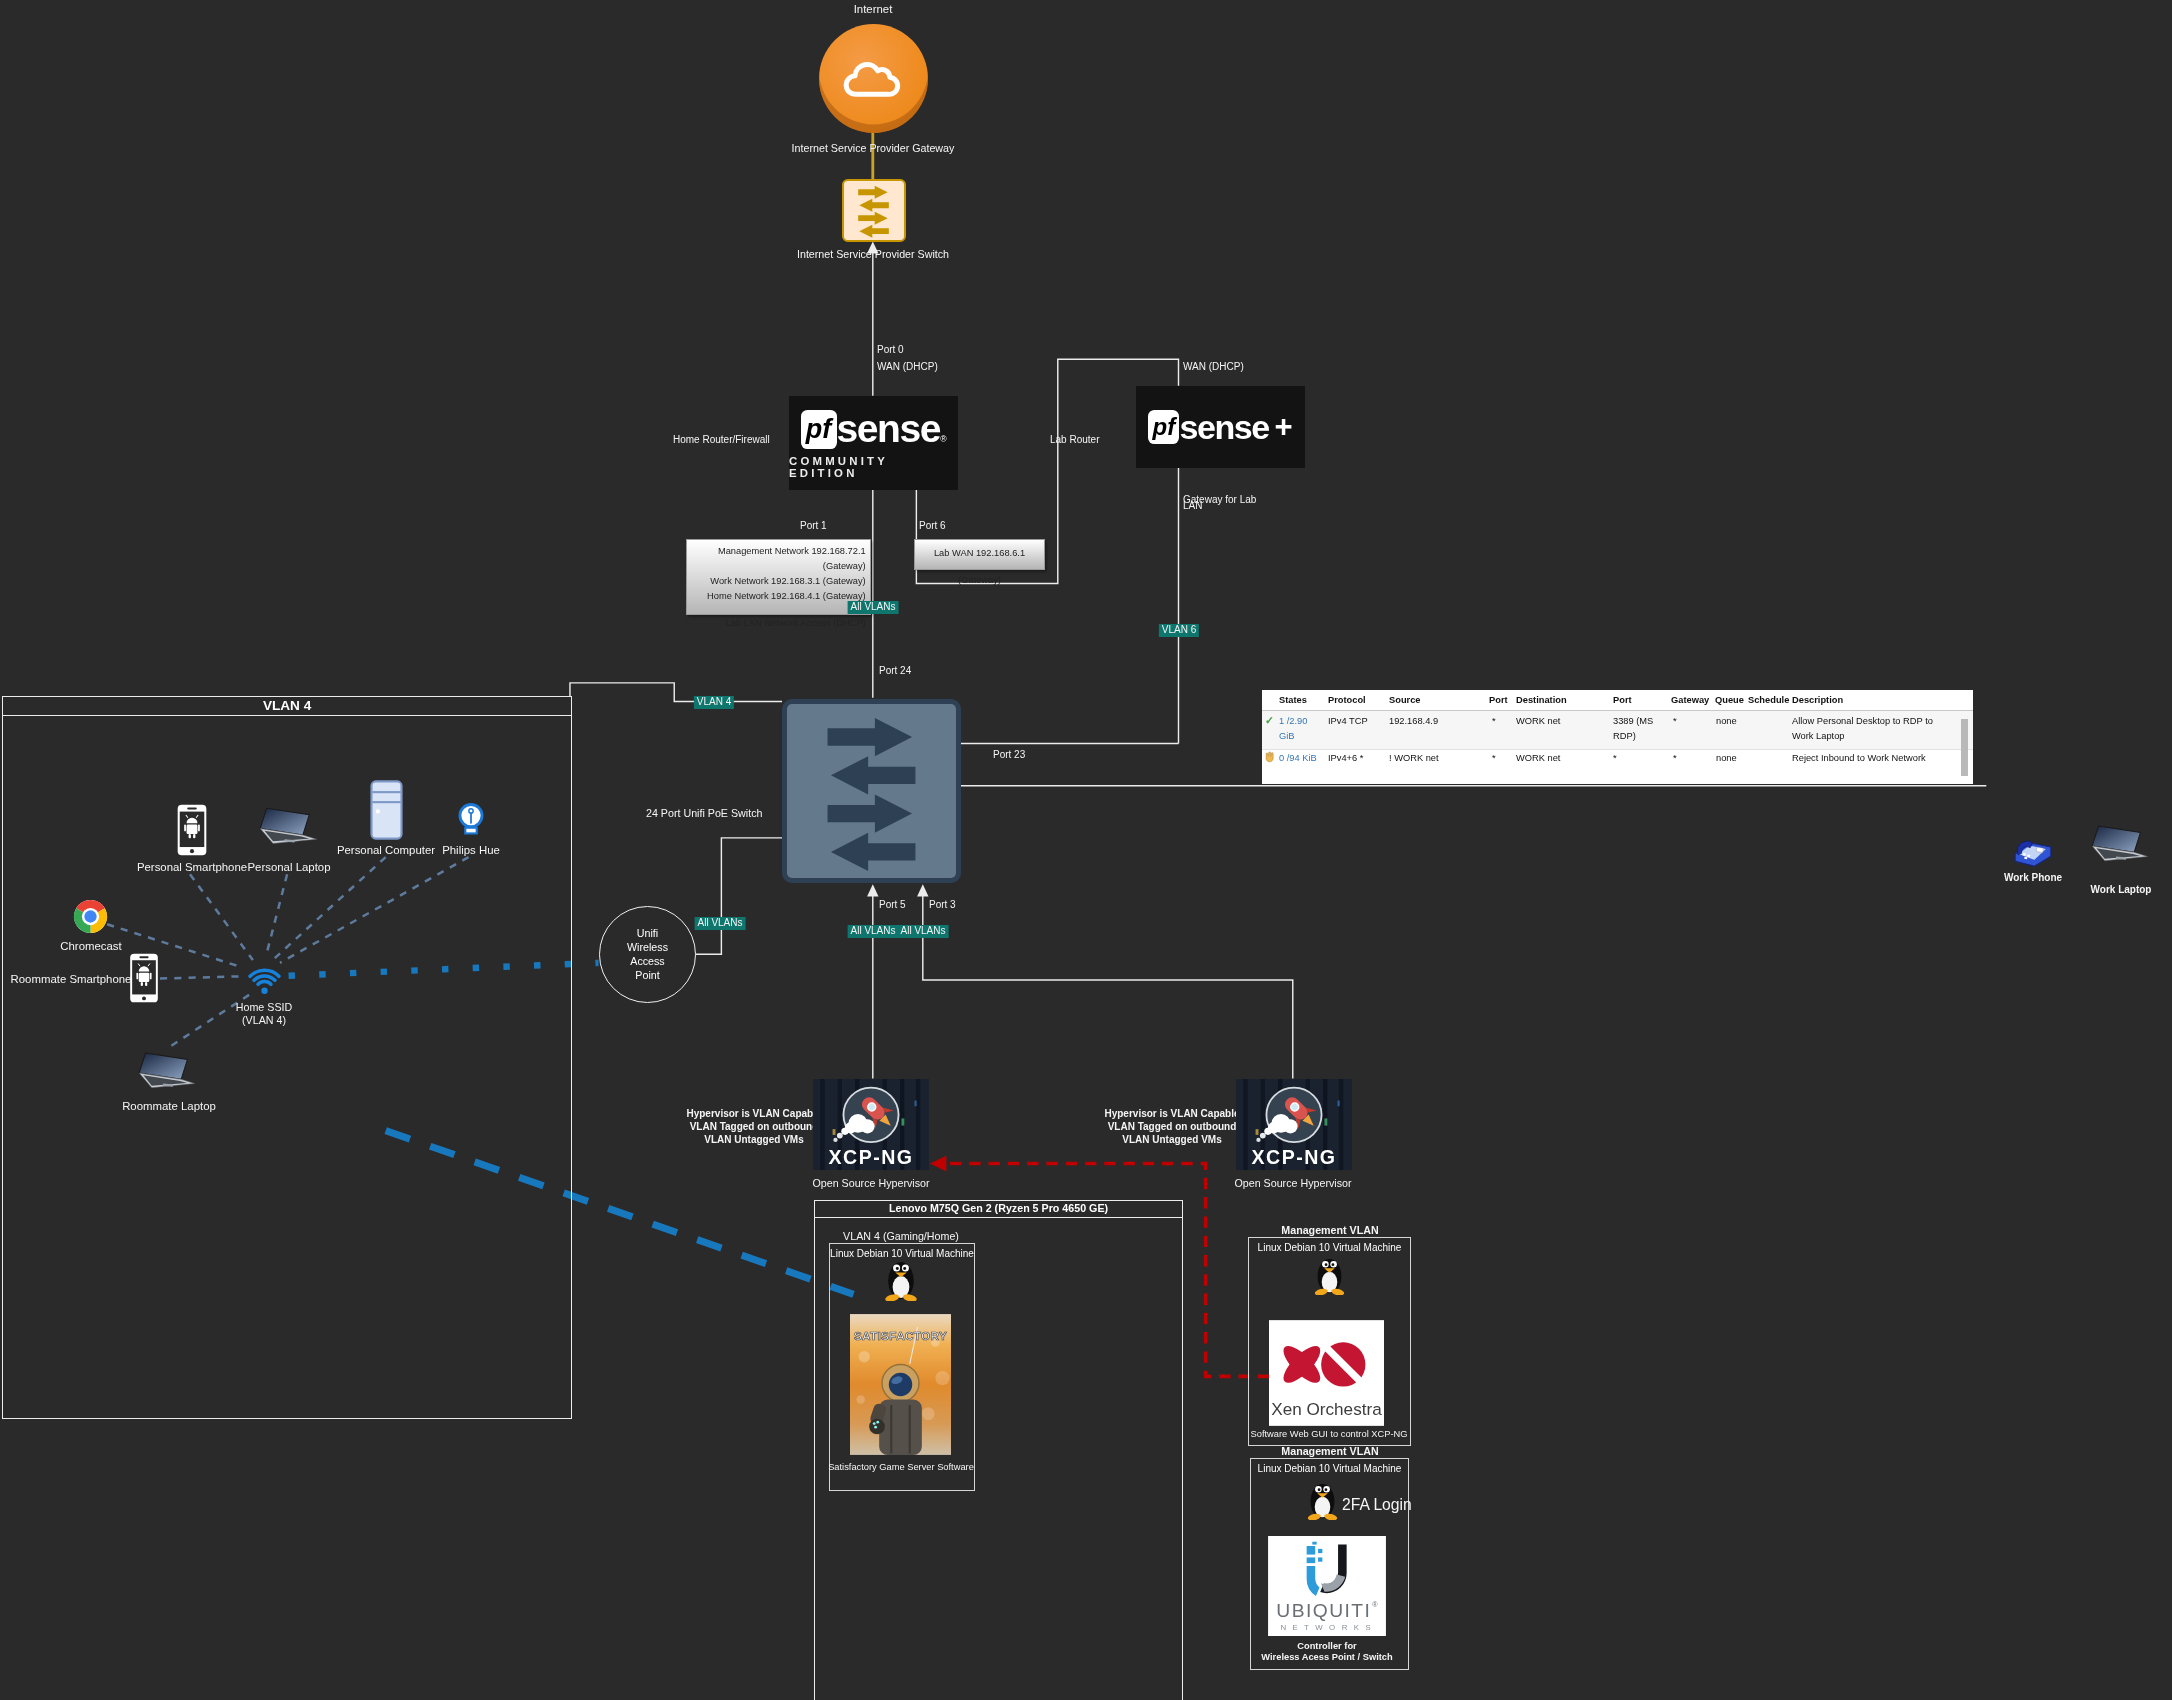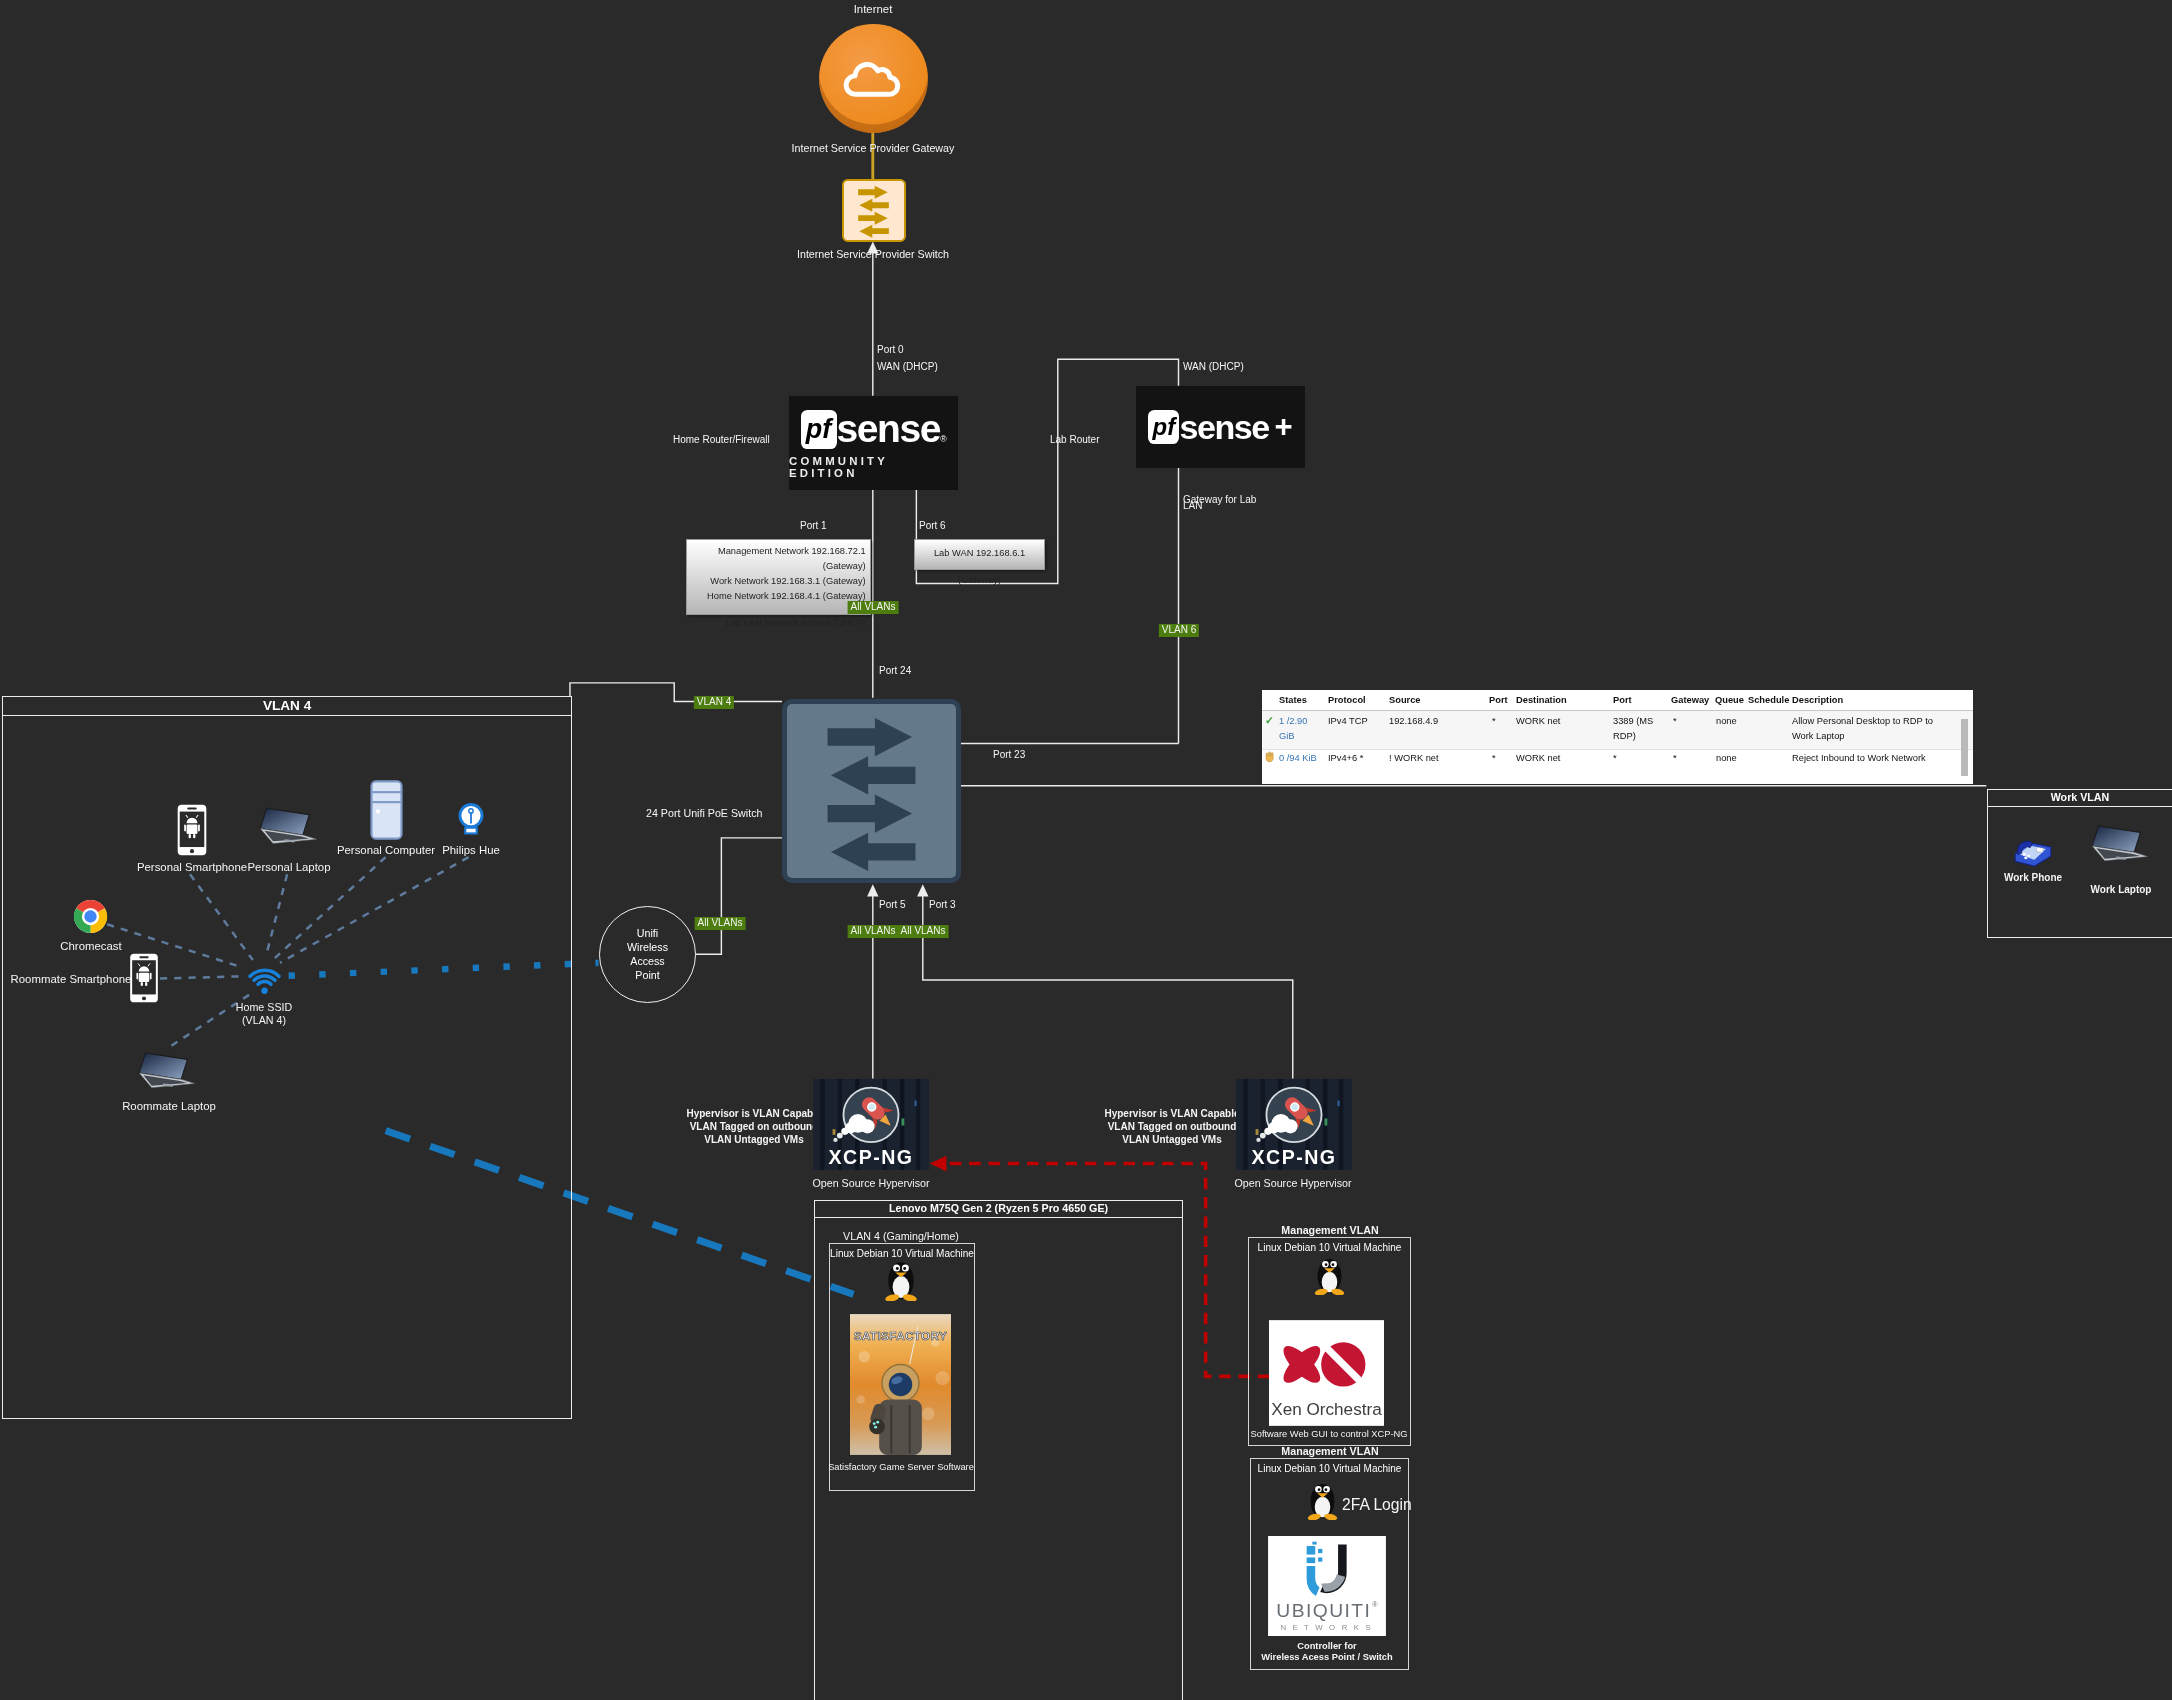--- a/index.html
+++ b/index.html
@@ -3,21 +3,21 @@
 <meta charset="utf-8">
 <style>
   html,body{margin:0;background:#2a2a2a}
   #canvas{position:relative;width:2172px;height:1700px;background:#2a2a2a;
     font-family:"Liberation Sans",sans-serif;overflow:hidden;color:#f5f5f5}
   #wires{position:absolute;left:0;top:0}
   .lbl{position:absolute;color:#f5f5f5;font-size:10.7px;line-height:1.25;white-space:nowrap}
   .c{transform:translateX(-50%);text-align:center}
   .rt{text-align:left}
   .b{font-weight:bold}
-  .mask{background:#4d7c0f;padding:0 2.9px}
+  .mask{background:#0f766e;padding:0 2.9px}
   .s13{font-size:9.3px}.s14{font-size:10px}.s16{font-size:11.4px}.s22{font-size:15.7px}
   .node{position:absolute}
   .graybox{position:absolute;background:linear-gradient(#ffffff,#b5b5b5);border:0.7px solid #9a9a9a;
     color:#222;box-shadow:2.1px 2.1px 2.9px rgba(0,0,0,.45)}
   .cont{position:absolute;border:1.4px solid #ececec}
   .bar{height:15.7px;line-height:15.7px;border-bottom:1.4px solid #ececec;color:#fff;font-weight:bold;text-align:center;font-size:10.7px}
   .vm{position:absolute;border:1.4px solid #d6d6d6}
   .vt{margin-top:3.6px;text-align:center;color:#fff;font-size:10.7px;white-space:nowrap}
   .pf{position:absolute;background:#131313;display:flex;flex-direction:column;align-items:center;justify-content:center}
   .pfrow{display:flex;align-items:center}
@@ -386,23 +386,20 @@
   <div class="lbl c" style="left:264px;top:1001px">Home SSID</div>
   <div class="lbl c" style="left:264px;top:1014px">(VLAN 4)</div>
 
   <div class="dev" style="left:136px;top:1049px">
     <svg width="63" height="46" viewBox="0 0 120 80">
         <use href="#sym-laptop"></use>
       </svg>
   </div>
   <div class="lbl s16 c" style="left:169px;top:1099px">Roommate Laptop</div>
 
-  <div class="cont" style="left:1987px;top:789px;width:184px;height:147px">
-    <div class="bar">Work VLAN</div>
-  </div>
   <div class="dev" style="left:2013px;top:834px">
     <svg width="40" height="33" viewBox="0 0 56 46">
         <use href="#sym-deskphone"></use>
       </svg>
   </div>
   <div class="lbl s14 b c" style="left:2033px;top:872px">Work Phone</div>
   <div class="dev" style="left:2089px;top:823px">
     <svg width="63" height="44" viewBox="0 0 120 80">
         <use href="#sym-laptop"></use>
       </svg>

